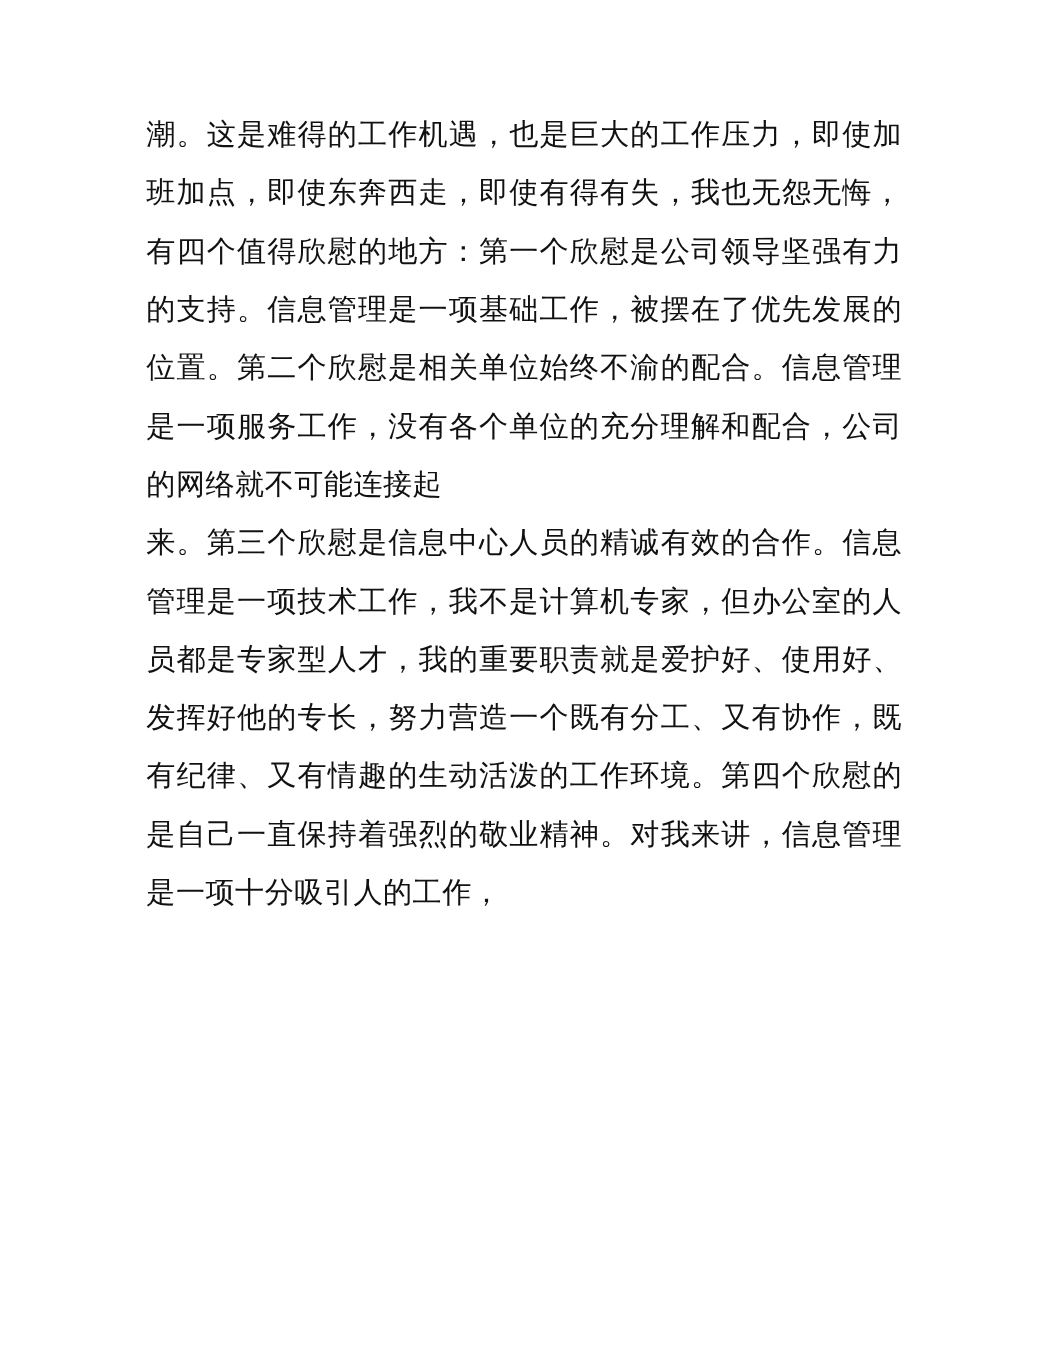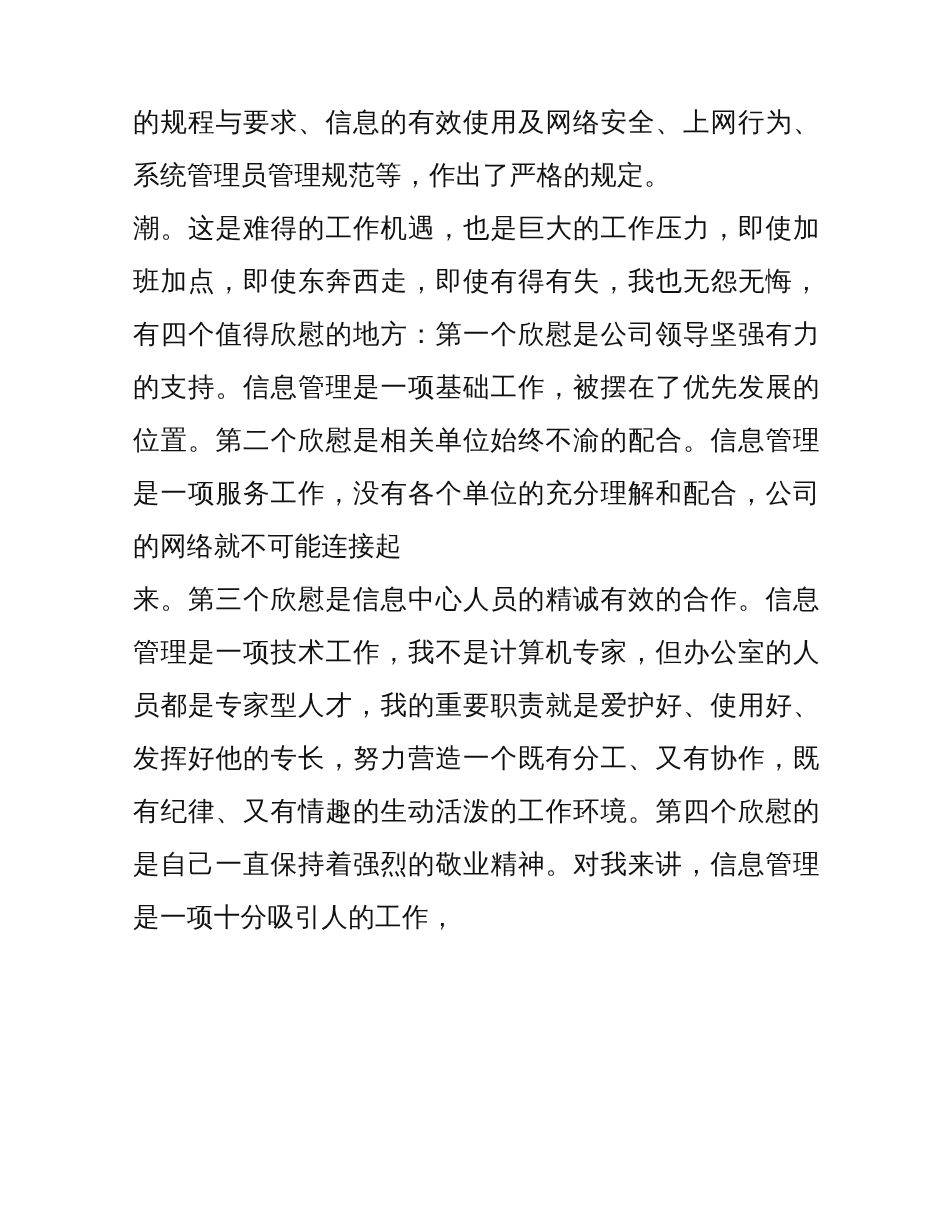--- a/index.html
+++ b/index.html
@@ -36,17 +36,16 @@
   }
   .para + .para {
     margin-top: 0;
   }
 </style>
 </head>
 <body>
 
 <div class="page">
   <div class="doc-body">
-    <p class="para">的规程与要求、信息的有效使用及网络安全、上网行为、系统管理员管理规范等，作出了严格的规定。</p>
     <p class="para">潮。这是难得的工作机遇，也是巨大的工作压力，即使加班加点，即使东奔西走，即使有得有失，我也无怨无悔，有四个值得欣慰的地方：第一个欣慰是公司领导坚强有力的支持。信息管理是一项基础工作，被摆在了优先发展的位置。第二个欣慰是相关单位始终不渝的配合。信息管理是一项服务工作，没有各个单位的充分理解和配合，公司的网络就不可能连接起</p>
     <p class="para">来。第三个欣慰是信息中心人员的精诚有效的合作。信息管理是一项技术工作，我不是计算机专家，但办公室的人员都是专家型人才，我的重要职责就是爱护好、使用好、发挥好他的专长，努力营造一个既有分工、又有协作，既有纪律、又有情趣的生动活泼的工作环境。第四个欣慰的是自己一直保持着强烈的敬业精神。对我来讲，信息管理是一项十分吸引人的工作，</p>
   </div>
 </div>
 
 </body></html>

